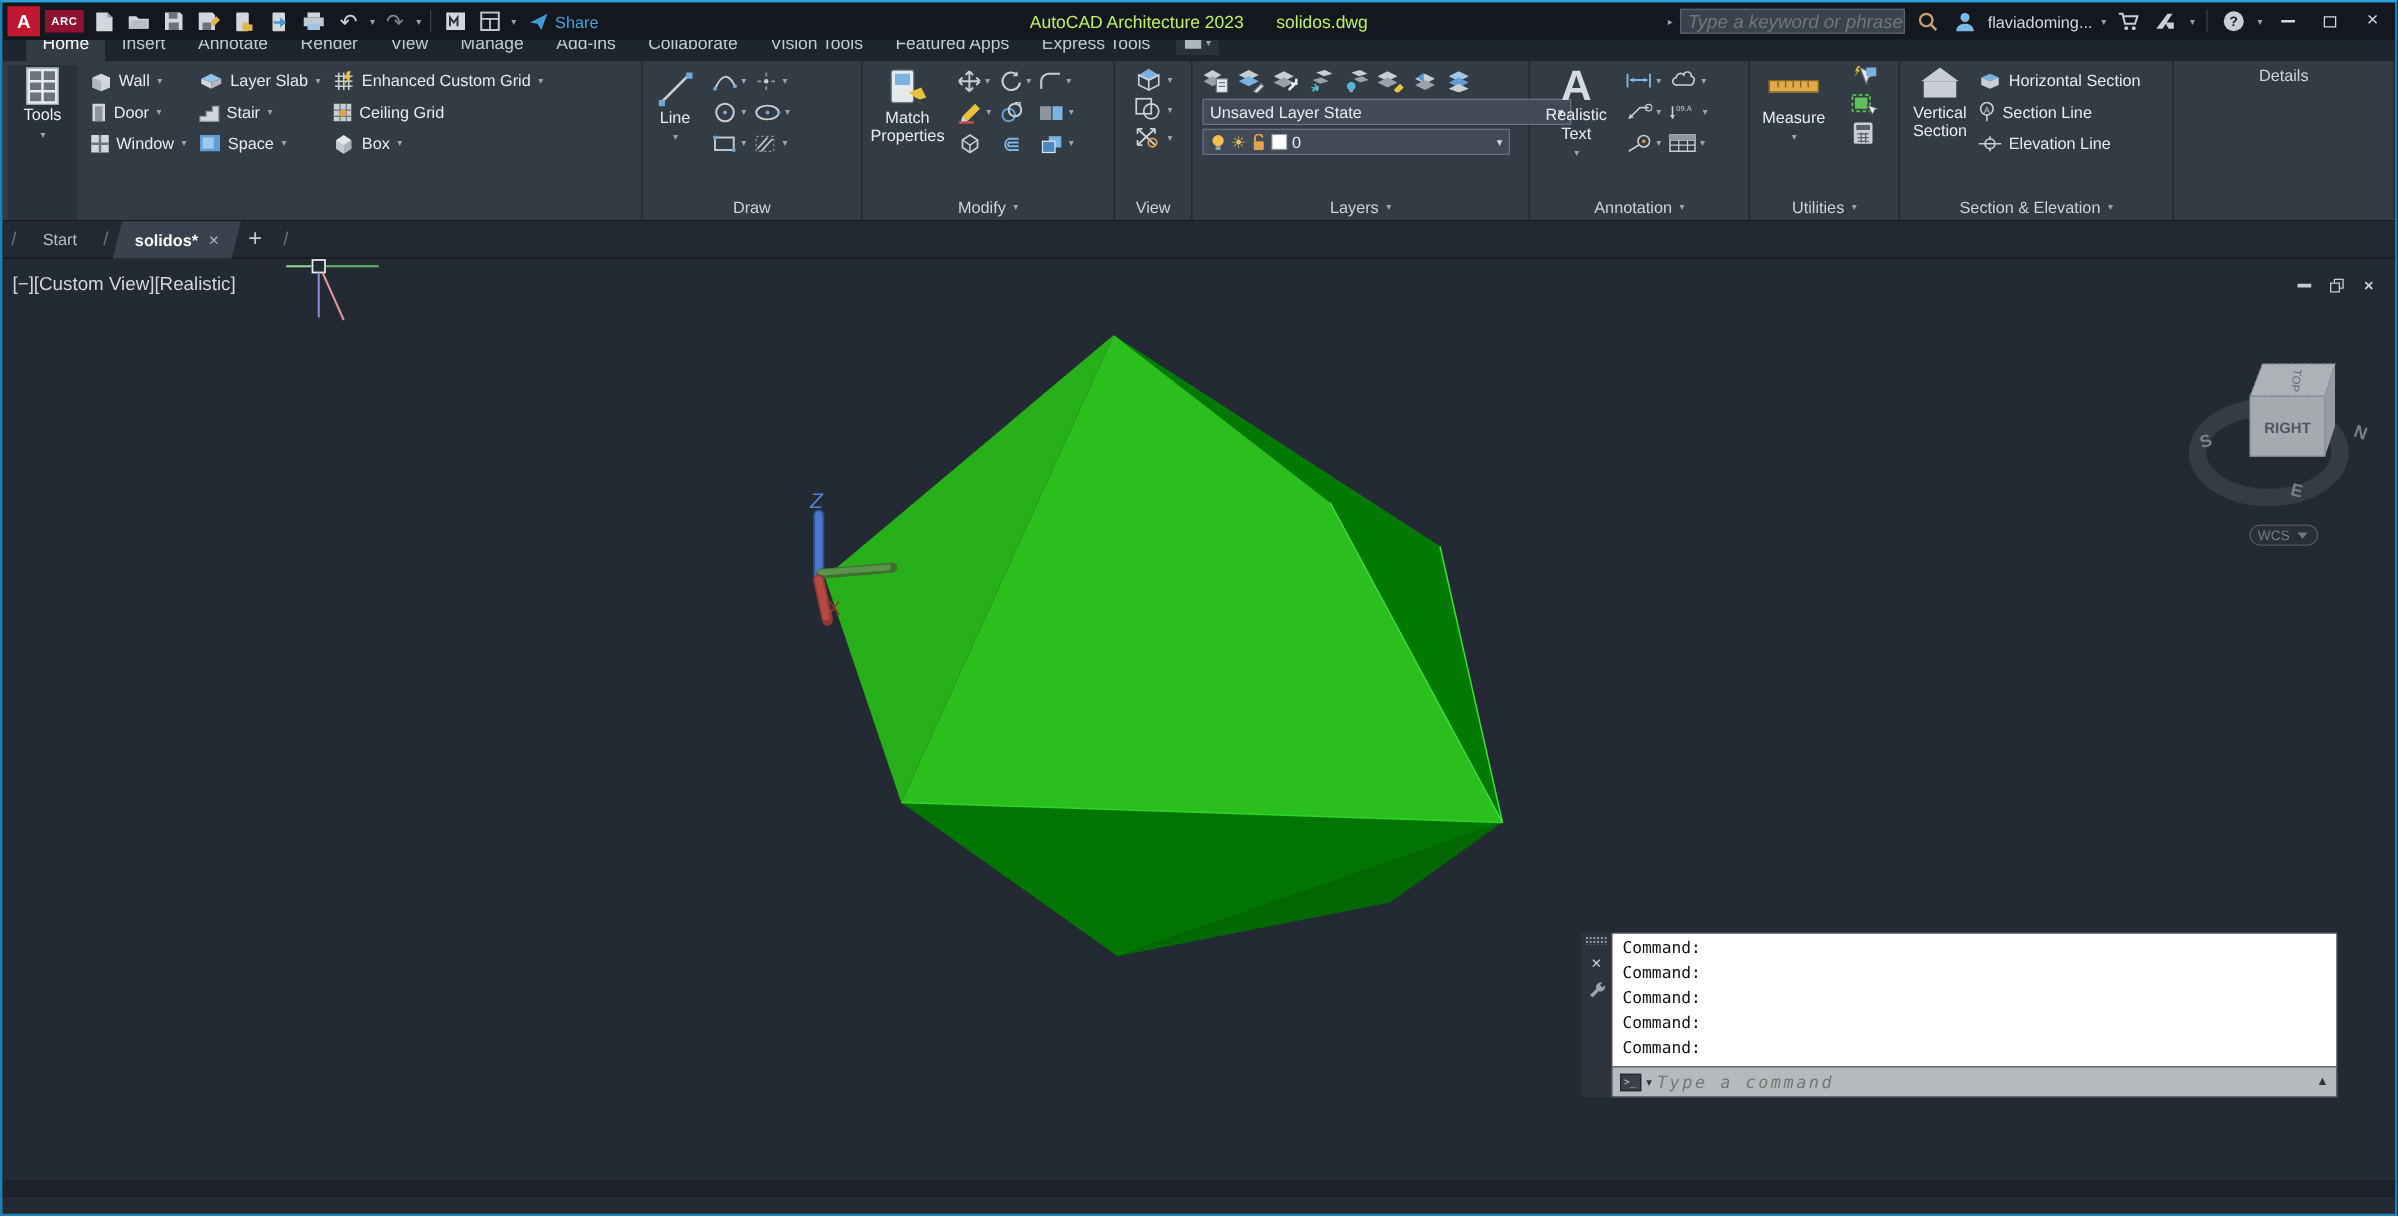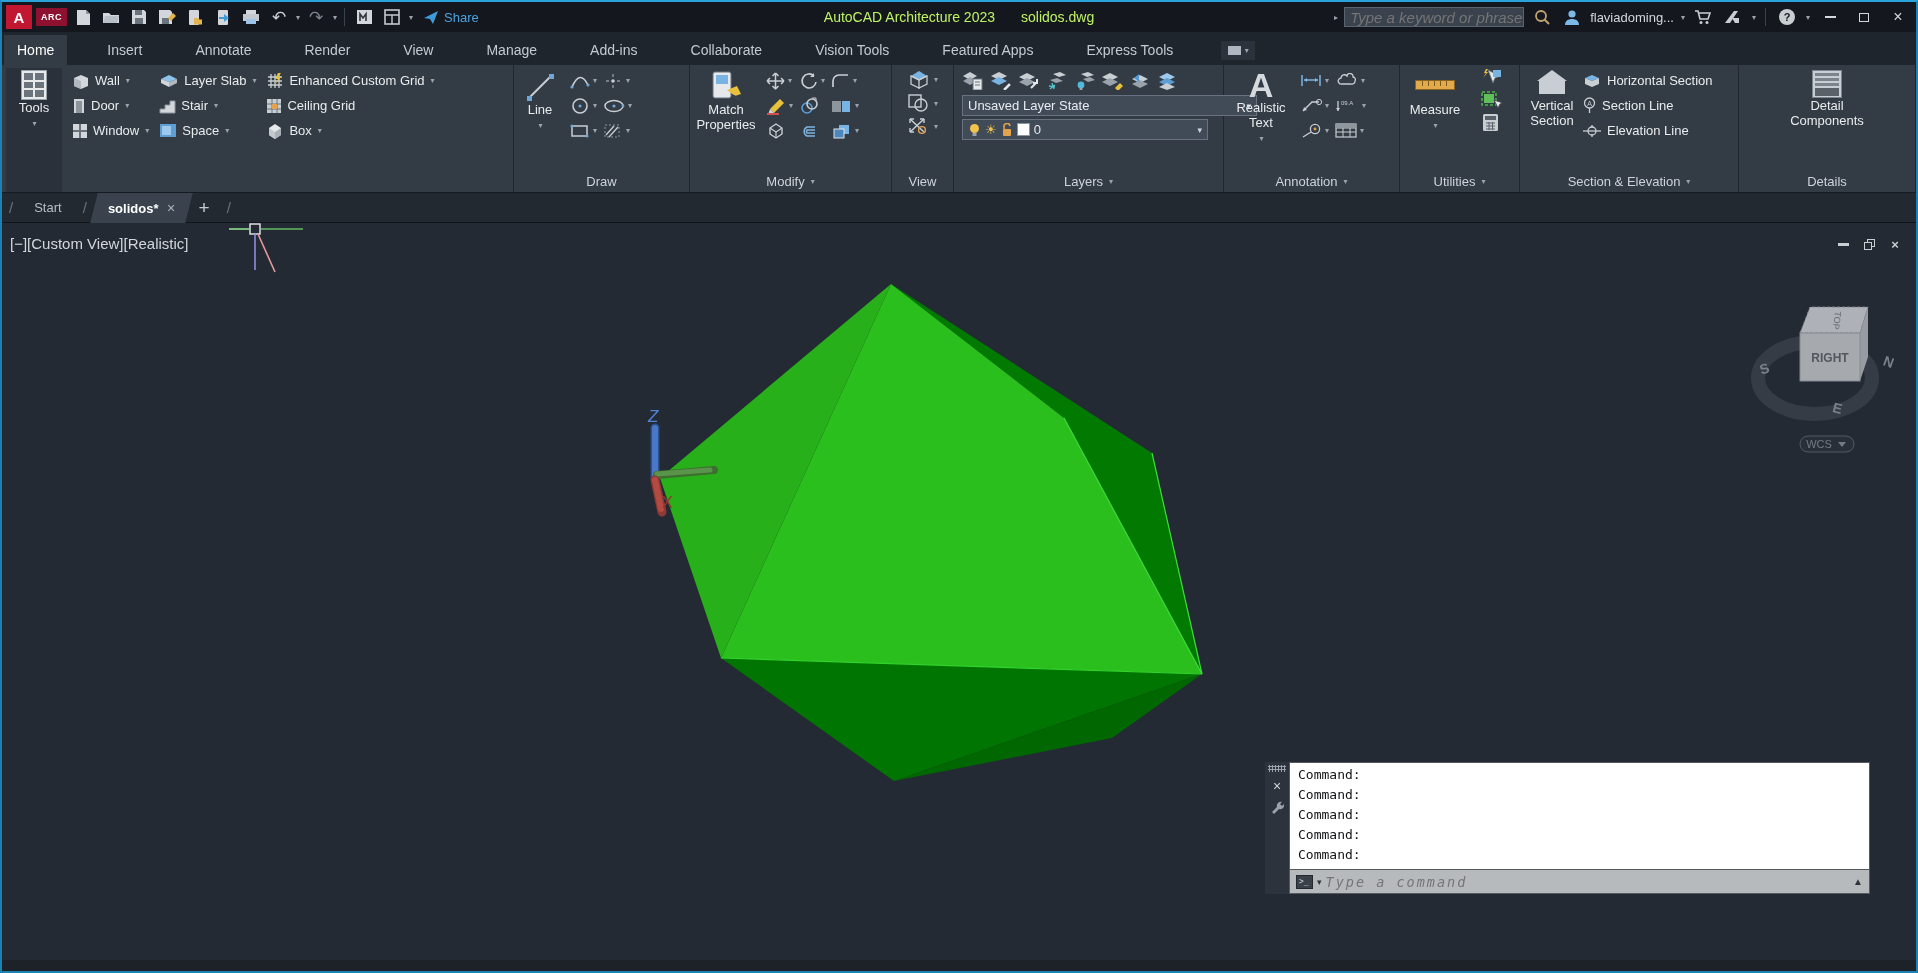--- a/index.html
+++ b/index.html
@@ -26,21 +26,21 @@
   .searchbox { display:flex; align-items:center; width:180px; height:20px; background:#3a424e;
                border:1px solid #596472; padding:0 5px; }
   .searchbox input { flex:1; background:transparent; border:none; outline:none; color:#c7ccd2;
                      font-style:italic; font-size:15px; font-family:"Liberation Sans",sans-serif; }
   .tb-user { color:#d2d7db; font-size:13px; }
   .winbtn { width:28px; height:22px; display:flex; align-items:center; justify-content:center; color:#d4d8dc; font-size:13px; }
   .minbar { width:11px; height:2px; background:#d4d8dc; }
   .maxbox { width:10px; height:9px; border:1.5px solid #d4d8dc; }
 
   
-  .tabrow { height:33px; background:#1f252c; display:flex; align-items:flex-end; padding-left:2px;gap:27px; }
+  .tabrow { height:17px; background:#1f252c; display:flex; align-items:flex-end; padding-left:19px; }
   .rtab { color:#c3cad2; font-size:14px; padding:7px 13px; cursor:default; }
   .rtab.active { background:#333b45; color:#fff; }
   .rtab-mini { margin-left:8px; margin-bottom:5px; width:34px; height:19px; background:#2b323b;
                display:flex; align-items:center; justify-content:center; gap:3px; }
   .rtab-mini .sw { width:13px; height:9px; background:#aeb6bf; }
 
   
   .ribbon { height:128px; background:#333b45; display:flex; border-bottom:1px solid #161b21; }
   .panel { display:flex; flex-direction:column; border-right:1px solid #20262d; }
   .pbody { flex:1; display:flex; padding:3px 4px 0 4px; }
@@ -766,31 +766,20 @@
             </span>
         </div>
       </div>
       <div class="plabel">
           <span>Section &amp; Elevation</span>
           <span class="drop">▾</span>
         </div>
     </div>
 
     <div class="panel" style="flex:1">
-      <div class="pbody" style="justify-content:center">
-        <div class="bigb" style="width:100px">
-          <span class="dlist">
-              <i></i>
-              <i></i>
-              <i></i>
-              <i style="background:#5a6168;height:8px"></i>
-            </span>
-          <span>Detail Components</span>
-        </div>
-      </div>
       <div class="plabel">
           <span>Details</span>
         </div>
     </div>
   </div>
 
   <div class="filetabs">
     <span class="ft-slash">/</span>
     <span class="ftab">
         <span>Start</span>

